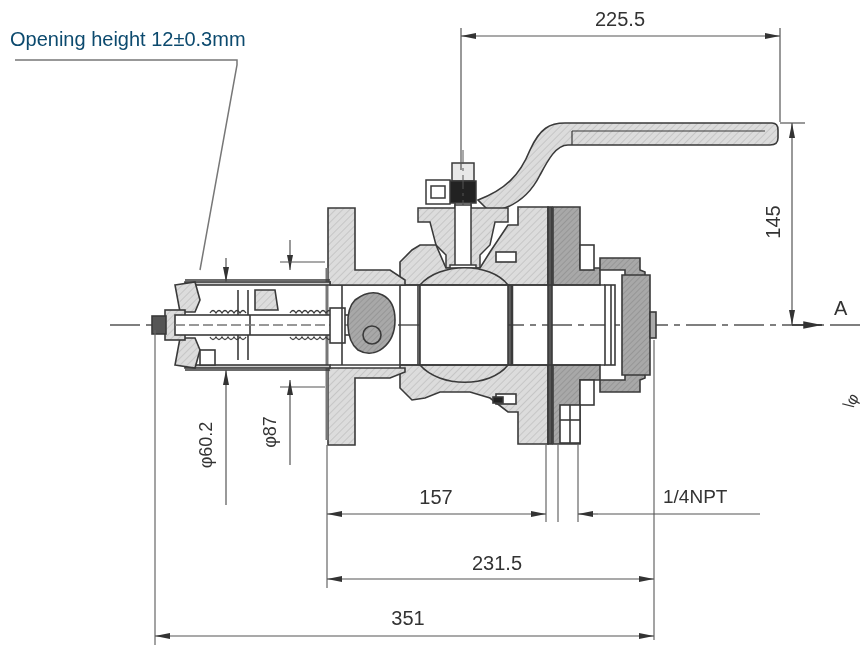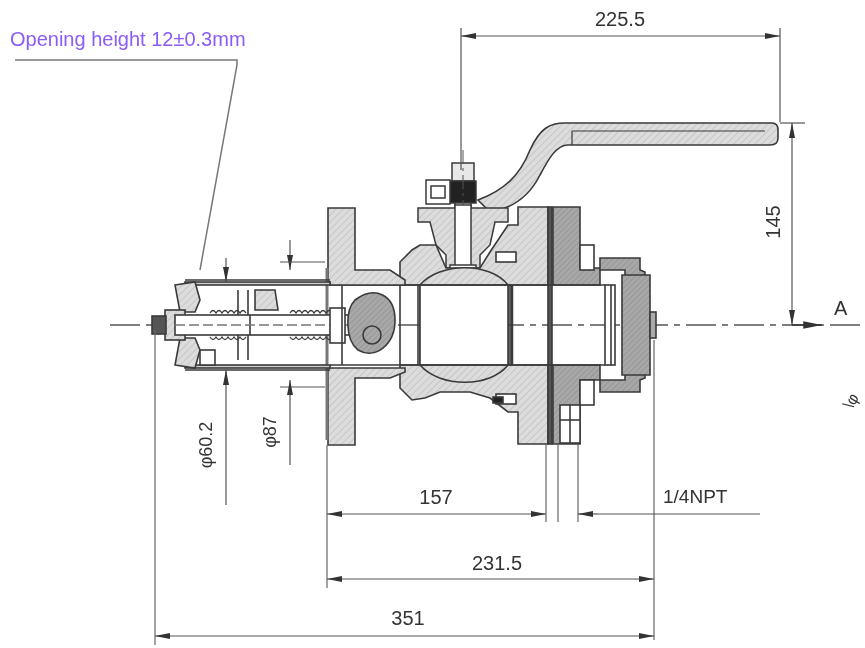--- a/index.html
+++ b/index.html
@@ -1,19 +1,19 @@
 <!DOCTYPE html>
 <html><head>
   <meta charset="utf-8">
   <style>
     html, body { margin: 0; padding: 0; background: #ffffff; }
     body { width: 865px; height: 648px; overflow: hidden; position: relative; font-family: "Liberation Sans", sans-serif; }
     #drawing { position: absolute; left: 0; top: 0; width: 865px; height: 648px; }
     .dim-text { font-family: "Liberation Sans", sans-serif; fill: #333333; }
-    .ann { position: absolute; font-family: "Liberation Sans", sans-serif; color: #8b5cf6; white-space: nowrap; }
+    .ann { position: absolute; font-family: "Liberation Sans", sans-serif; color: #0c4a6e; white-space: nowrap; }
     #opening-height { left: 10px; top: 28px; font-size: 20px; }
   </style>
 </head>
 <body>
 
 <div class="ann" id="opening-height">Opening height 12±0.3mm</div>
 
 <svg id="drawing" viewBox="0 0 865 648" xmlns="http://www.w3.org/2000/svg">
   <defs>
     <pattern id="hatchL" patternUnits="userSpaceOnUse" width="5" height="5" patternTransform="rotate(45)">

